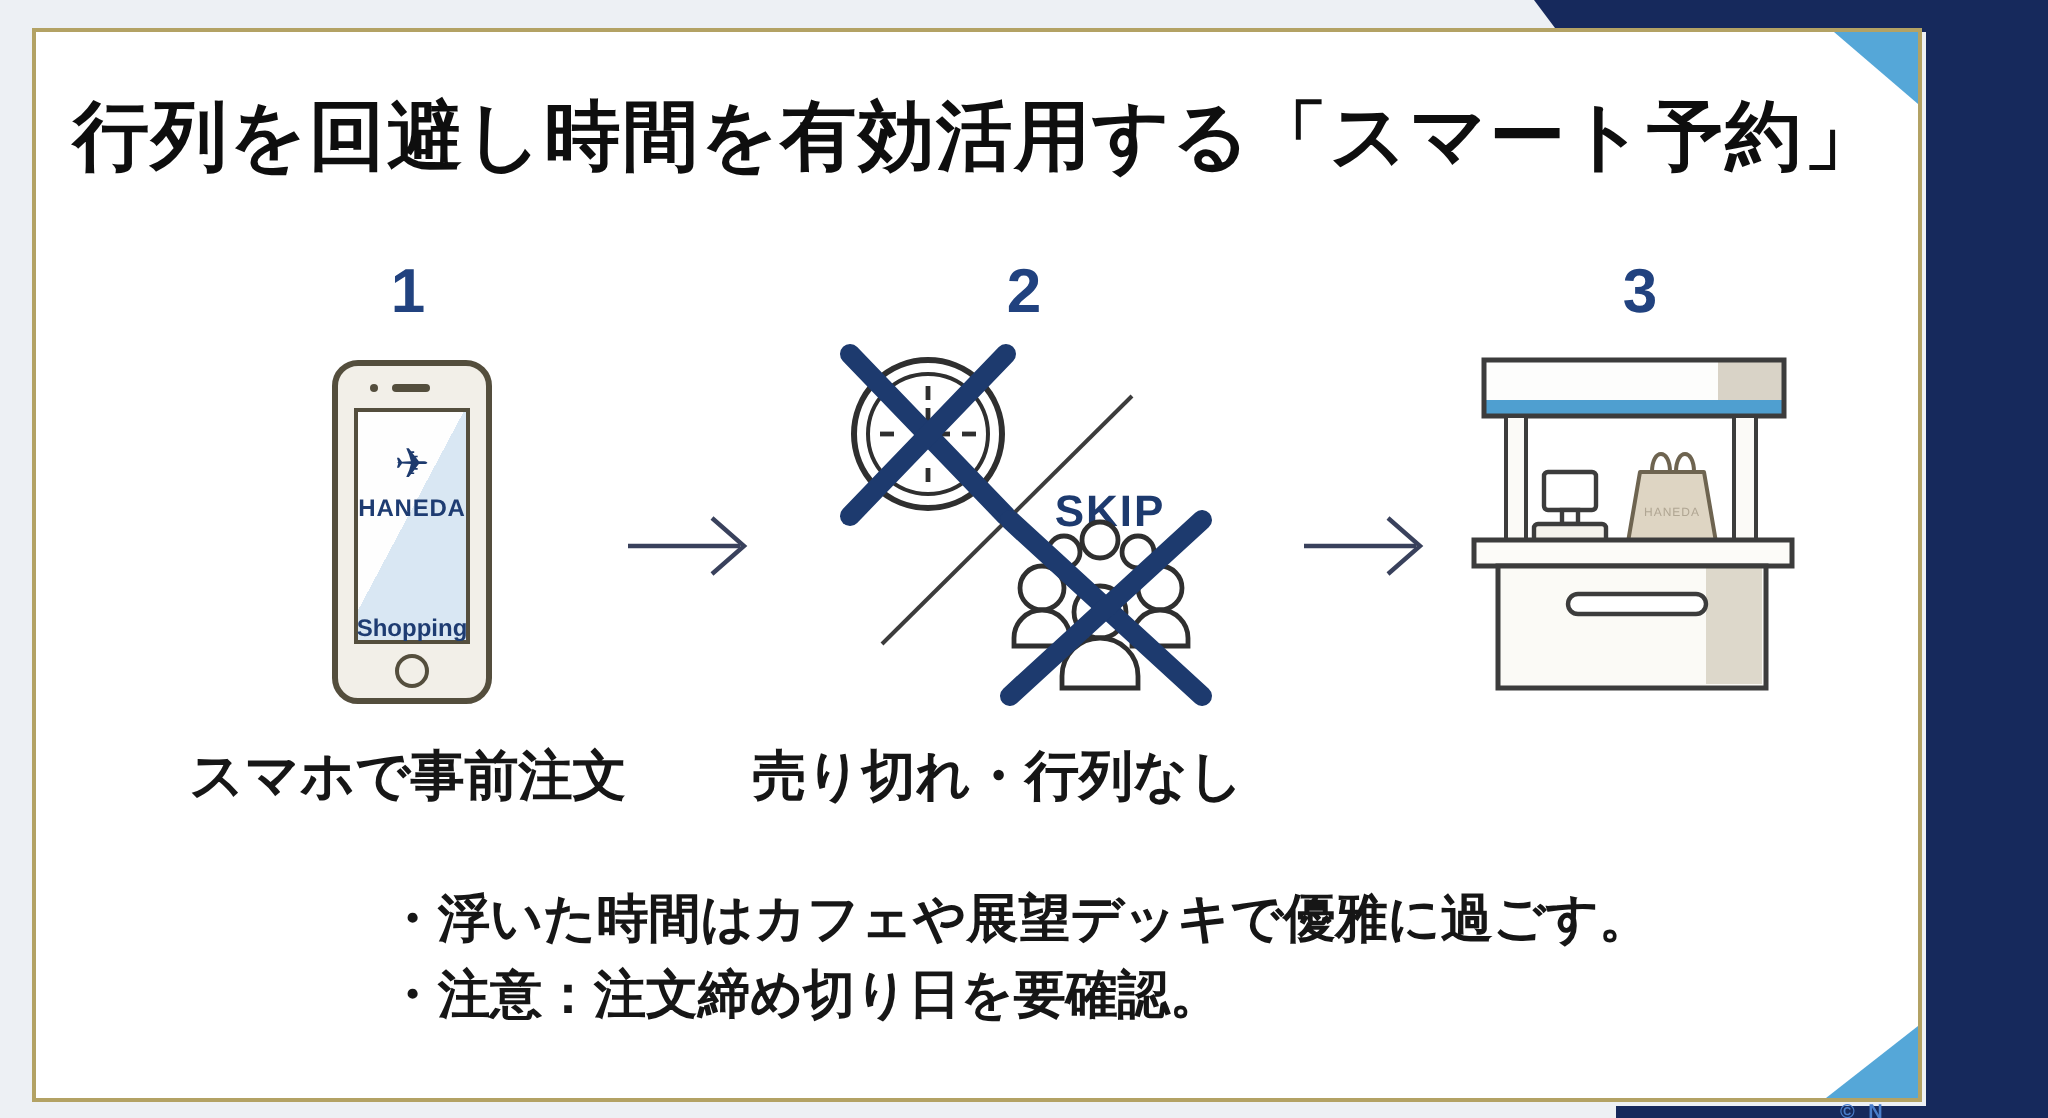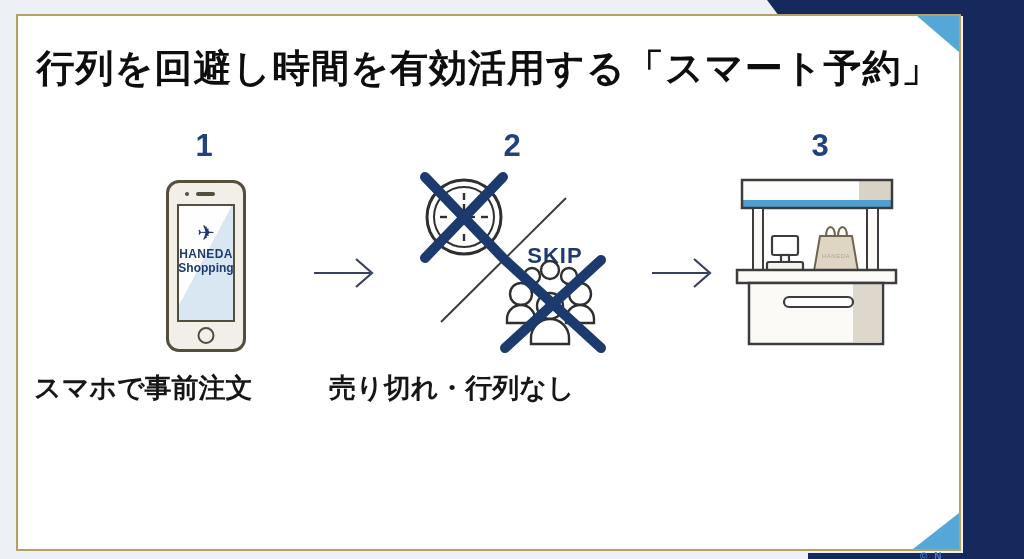--- a/index.html
+++ b/index.html
@@ -19,34 +19,34 @@
             clip-path:polygon(0 0, 100% 0, 100% 100%); }
   .tri-br { right:0; bottom:0; width:46px; height:36px; background:#55a7d8;
             clip-path:polygon(100% 0, 100% 100%, 0 100%); }
 
   .title { left:0; right:0; top:27px; text-align:center; font-family:"Liberation Serif", serif;
            font-weight:bold; font-size:38px; color:#0e0e0e; letter-spacing:1px; }
 
   .step-num { top:112px; width:60px; text-align:center; font-size:31px; font-weight:bold; color:#21427f; }
   .num-1 { left:156px; } .num-2 { left:464px; } .num-3 { left:772px; }
 
-  .step-label { top:354px; width:340px; font-size:27px; font-weight:700; color:#161616;font-family:Liberation Serif, serif; }
+  .step-label { top:354px; width:340px; text-align:center; font-size:27px; font-weight:700; color:#161616;font-family:Liberation Serif, serif; }
   .lbl-1 { left:16px; } .lbl-2 { left:311px; } .lbl-3 { left:634px; }
 
   
   .phone { left:148px; top:164px; width:80px; height:172px; background:#f2efe8;
            border:3px solid #544e3d; border-radius:13px; }
   .phone-dot { left:16px; top:9px; width:4px; height:4px; border-radius:50%; background:#544e3d; }
   .phone-bar { left:27px; top:9px; width:19px; height:4px; border-radius:2px; background:#544e3d; }
   .phone-screen { left:8px; top:21px; width:58px; height:118px; border:2px solid #544e3d;
                   background:linear-gradient(118deg,#fefefe 46%,#d9e7f3 46%);
                   display:flex; flex-direction:column; align-items:center; padding-top:16px; }
   .plane { font-size:21px; color:#1d3a6e; line-height:22px; }
   .app-line1 { font-size:12px; font-weight:800; color:#1e3c72; letter-spacing:.4px; margin-top:3px; }
-  .app-line2 { font-size:12px; font-weight:700; color:#1e3c72; }
+  .app-line2 { font-size:12px; font-weight:700; color:#1e3c72;margin-top:46px; }
   .phone-home { left:50%; bottom:5px; transform:translateX(-50%); width:17px; height:17px;
                 border:2px solid #544e3d; border-radius:50%; background:#f2efe8; }
 
   .fig2 { left:395px; top:154px; }
   .fig3 { left:716px; top:158px; }
   .arrow { top:240px; } .arrow-1 { left:294px; } .arrow-2 { left:632px; }
 
   .notes { left:175px; top:424px; font-size:26px; font-weight:700; color:#161616; line-height:38px; }
 
   .copyright { left:920px; top:551px; width:100px; height:8px; overflow:hidden;
@@ -163,17 +163,19 @@
         <rect x="119" y="110" width="28" height="58" fill="#ddd8cb"></rect>
         <rect x="15" y="109" width="134" height="61" fill="none" stroke="#3c3c3c" stroke-width="2.5"></rect>
         <rect x="50" y="123" width="69" height="10" rx="5" fill="#ffffff" stroke="#3c3c3c" stroke-width="2.2"></rect>
       </g>
     </svg>
 
     <div class="abs step-label lbl-1">スマホで事前注文</div>
     <div class="abs step-label lbl-2">売り切れ・行列なし</div>
 
     <div class="abs notes">
+      <div>・浮いた時間はカフェや展望デッキで優雅に過ごす。</div>
+      <div>・注意：注文締め切り日を要確認。</div>
     </div>
   </div>
 
   <div class="abs copyright">© N</div>
 </div>
 
 </body></html>

